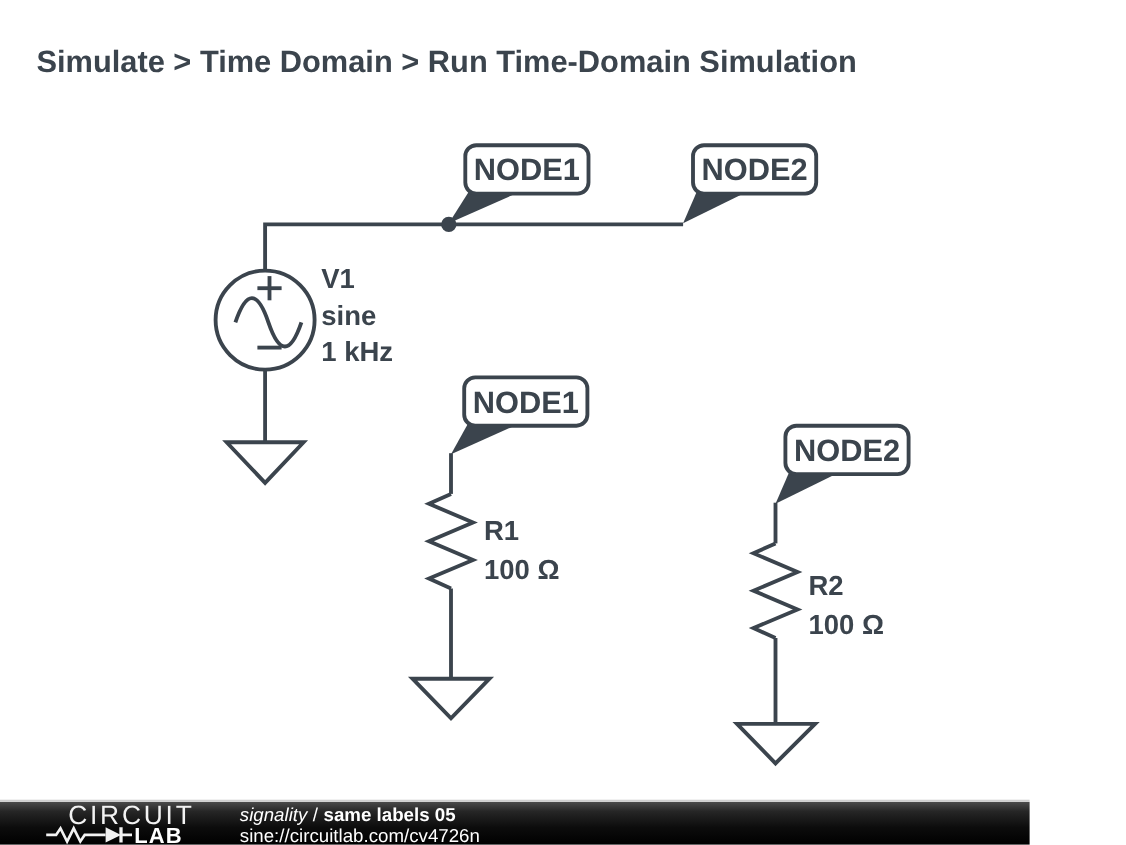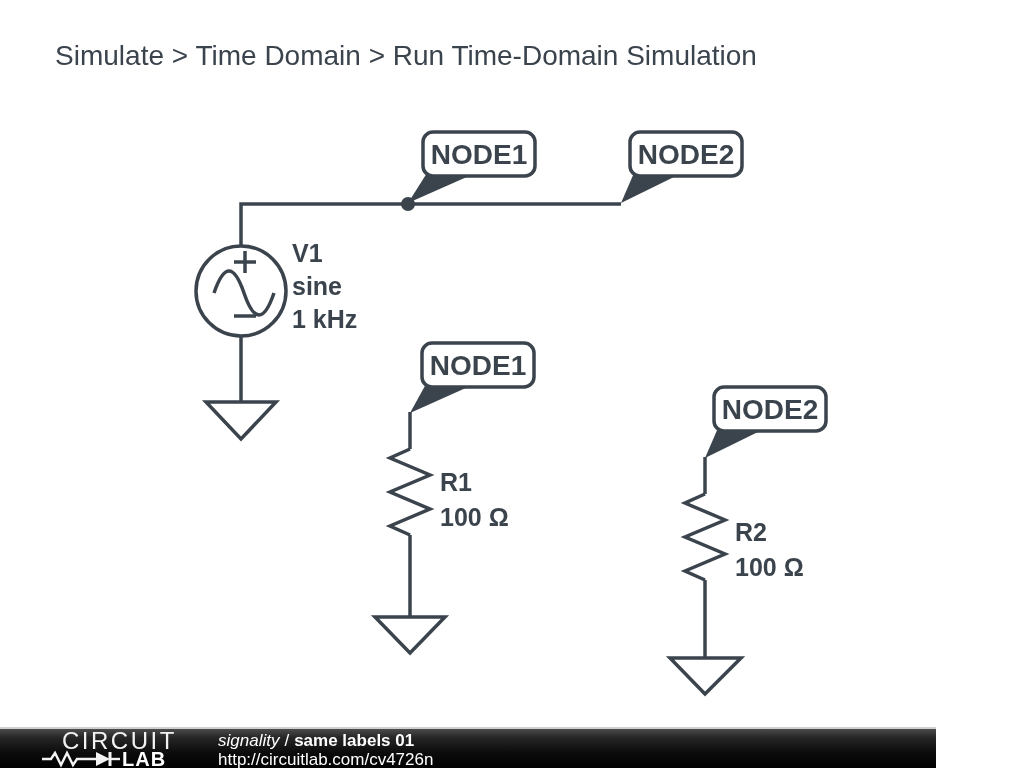--- a/index.html
+++ b/index.html
@@ -9,21 +9,21 @@
     font-family: "Liberation Sans", sans-serif;
     overflow: hidden;
   }
   #stage { position: relative; width: 1024px; height: 768px; background: #fff; }
 
   .page-title {
     position: absolute;
     top: 40px; left: 0; width: 812px;
     text-align: center;
     font-size: 28px;
-    font-weight: normal;
+    font-weight: bold;
     color: #3b444d;
     letter-spacing: 0px;
   }
 
   #schematic-svg { position: absolute; top: 0; left: 0; }
 
   .footer-bar {
     position: absolute;
     left: 0; top: 727px;
     width: 936px; height: 41px;
@@ -138,19 +138,19 @@
           <polyline points="4,27 13,27 17,21 23,33 29,21 35,33 39,27 58,27"></polyline>
           <polygon points="58,20 58,34 72,27" fill="#f2f2f2" stroke="none"></polygon>
           <line x1="72" y1="20" x2="72" y2="34" stroke-width="3"></line>
           <line x1="72" y1="27" x2="82" y2="27"></line>
         </g>
         <text x="84" y="34" fill="#ffffff" font-size="20" font-weight="bold" letter-spacing="1" font-family="Liberation Sans, sans-serif">LAB</text>
       </svg>
     </div>
     <div class="footer-meta">
       <div>
-        <span class="author">signality</span><span class="sep">/</span><span class="circuit-title">same labels 01</span>
+        <span class="author">signality</span><span class="sep">/</span><span class="circuit-title">same labels 05</span>
       </div>
-      <div class="url-line">http://circuitlab.com/cv4726n</div>
+      <div class="url-line">sine://circuitlab.com/cv4726n</div>
     </div>
   </div>
 
 </div>
 
 </body></html>

